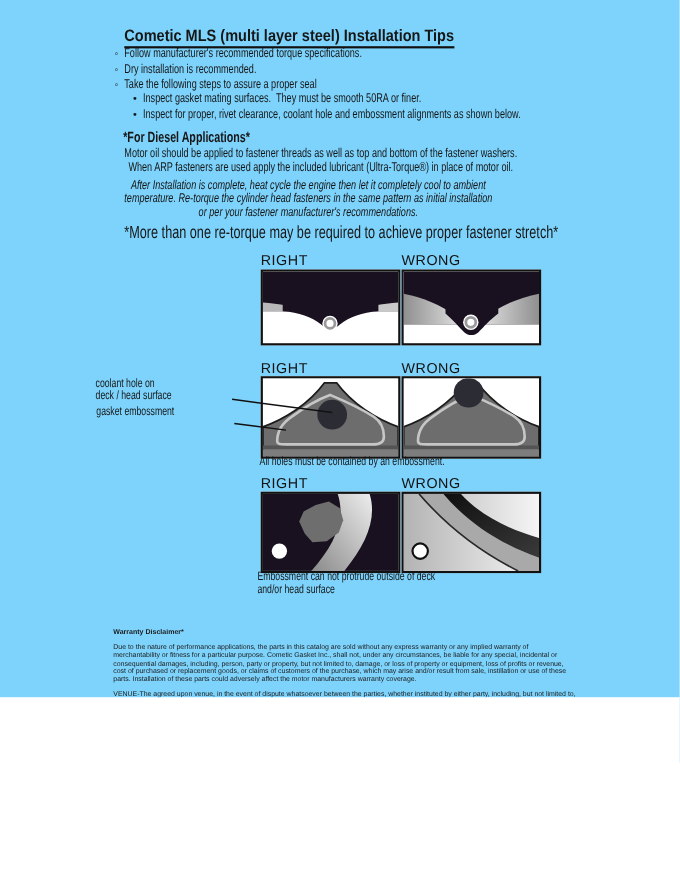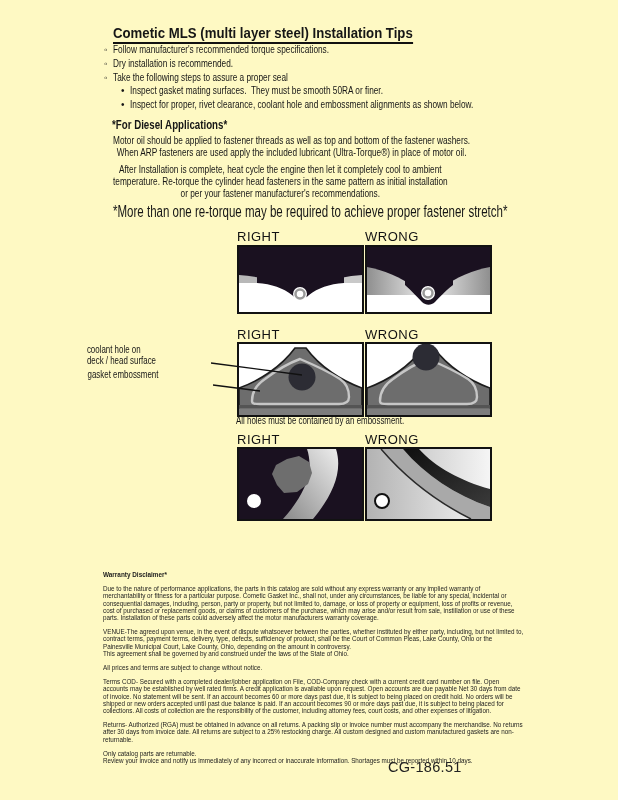--- a/index.html
+++ b/index.html
@@ -1,34 +1,34 @@
 <!DOCTYPE html>
 <html><head>
 <meta charset="utf-8">
 <style>
   html,body{margin:0;padding:0;background:#ffffff;}
-  .page{position:relative;width:618px;height:800px;background:#fef9c3;overflow:hidden;
+  .page{position:relative;width:618px;height:634px;background:#7dd3fc;overflow:hidden;
         font-family:"Liberation Sans", sans-serif;color:#161616;}
   
   .cx{display:inline-block;transform:scaleX(0.72);transform-origin:0 50%;white-space:pre;}
   .cx-r{display:inline-block;transform:scaleX(0.72);transform-origin:100% 50%;white-space:pre;}
   .abs{position:absolute;}
 
   .title{left:113px;top:24px;font-size:15px;font-weight:700;}
   .title .cx{transform:scaleX(0.88);border-bottom:2px solid #111;padding-bottom:1px;}
 
   .bullets{left:104px;top:43px;font-size:11.5px;}
   .b-row{display:flex;align-items:baseline;height:13.8px;}
   .b-row.indent{margin-left:17px;}
   .b-marker{width:9px;font-size:10px;flex:none;}
 
   .h2{left:112px;top:117px;font-size:13.5px;font-weight:700;text-align:right;}
   .para{font-size:11.5px;line-height:12px;text-align:center;}
   .p1{left:113px;top:134px;}
-  .p2{left:113px;top:163px;}
+  .p2{left:113px;top:163px;font-style:italic;}
   .note{left:113px;top:203px;font-size:16px;}
 
   .dg-label{width:123px;text-align:left;font-size:13px;letter-spacing:0.5px;color:#121212;}
   .dg-box{width:123px;border:2px solid #121212;background:#fff;}
   .dg-box svg{display:block;width:100%;height:100%;}
   .caption{font-size:11px;line-height:11.5px;}
 
   .callout{left:60px;width:152px;text-align:left;font-size:11px;line-height:11px;}
 
   .fineprint{left:103px;top:571px;width:421px;font-size:6.3px;line-height:7.2px;color:#1c1c1c;}
@@ -190,20 +190,24 @@
           <stop offset="0" stop-color="#0f0f0f"></stop>
             <stop offset="1" stop-color="#3a3a3a"></stop>
         </linearGradient>
       </defs>
       <rect width="123" height="70" fill="url(#g3b)"></rect>
       <path d="M14,0 C38,28 68,52 104,70 L123,70 L123,58 C88,46 58,26 36,0 Z" fill="#a9a9a9"></path>
       <path d="M36,0 C58,26 88,46 123,58 L123,40 C94,32 68,18 52,0 Z" fill="url(#g3c)"></path>
       <path d="M14,0 C38,28 68,52 104,70" stroke="#2a2a2a" stroke-width="1.5" fill="none"></path>
       <circle cx="15" cy="52" r="7" fill="#ffffff" stroke="#111" stroke-width="2"></circle>
     </svg>
+  </div>
+  <div class="abs caption" style="left:234px;top:519px;">
+    <span class="cx" style="white-space:pre-line;">Embossment can not protrude outside of deck
+and/or head surface</span>
   </div>
 
   <div class="abs fineprint">
     <h4>Warranty Disclaimer*</h4>
     <p>Due to the nature of performance applications, the parts in this catalog are sold without any express warranty or any implied warranty of merchantability or fitness for a particular purpose.  Cometic Gasket Inc., shall not, under any circumstances, be liable for any special, incidental or consequential damages, including, person, party or property, but not limited to, damage, or loss of property or equipment, loss of profits or revenue, cost of purchased or replacement goods, or claims of customers of the purchase, which may arise and/or result from sale, instillation or use of these parts.  Installation of these parts could adversely affect the motor manufacturers warranty coverage.</p>
     <p>VENUE-The agreed upon venue, in the event of dispute whatsoever between the parties, whether instituted by either party, including, but not limited to, contract terms, payment terms, delivery, type, defects, sufficiency of product, shall be the Court of Common Pleas, Lake County, Ohio or the Painesville Municipal Court, Lake County, Ohio, depending on the amount in controversy.
 This agreement shall be governed by and construed under the laws of the State of Ohio.</p>
     <p>All prices and terms are subject to change without notice.</p>
     <p>Terms COD- Secured with a completed dealer/jobber application on File, COD-Company check with a current credit card number on file.  Open accounts may be established by well rated firms.  A credit application is available upon request.  Open accounts are due payable Net 30 days from date of invoice.  No statement will be sent.  If an account becomes 60 or more days past due, it is subject to being placed on credit hold.  No orders will be shipped or new orders accepted until past due balance is paid.  If an account becomes 90 or more days past due, it is subject to being placed for collections.  All costs of collection are the responsibility of the customer, including attorney fees, court costs, and other expenses of litigation.</p>
     <p>Returns- Authorized (RGA) must be obtained in advance on all returns.  A packing slip or invoice number must accompany the merchandise.  No returns after 30 days from invoice date.  All returns are subject to a 25% restocking charge.  All custom designed and custom manufactured gaskets are non-returnable.</p>

